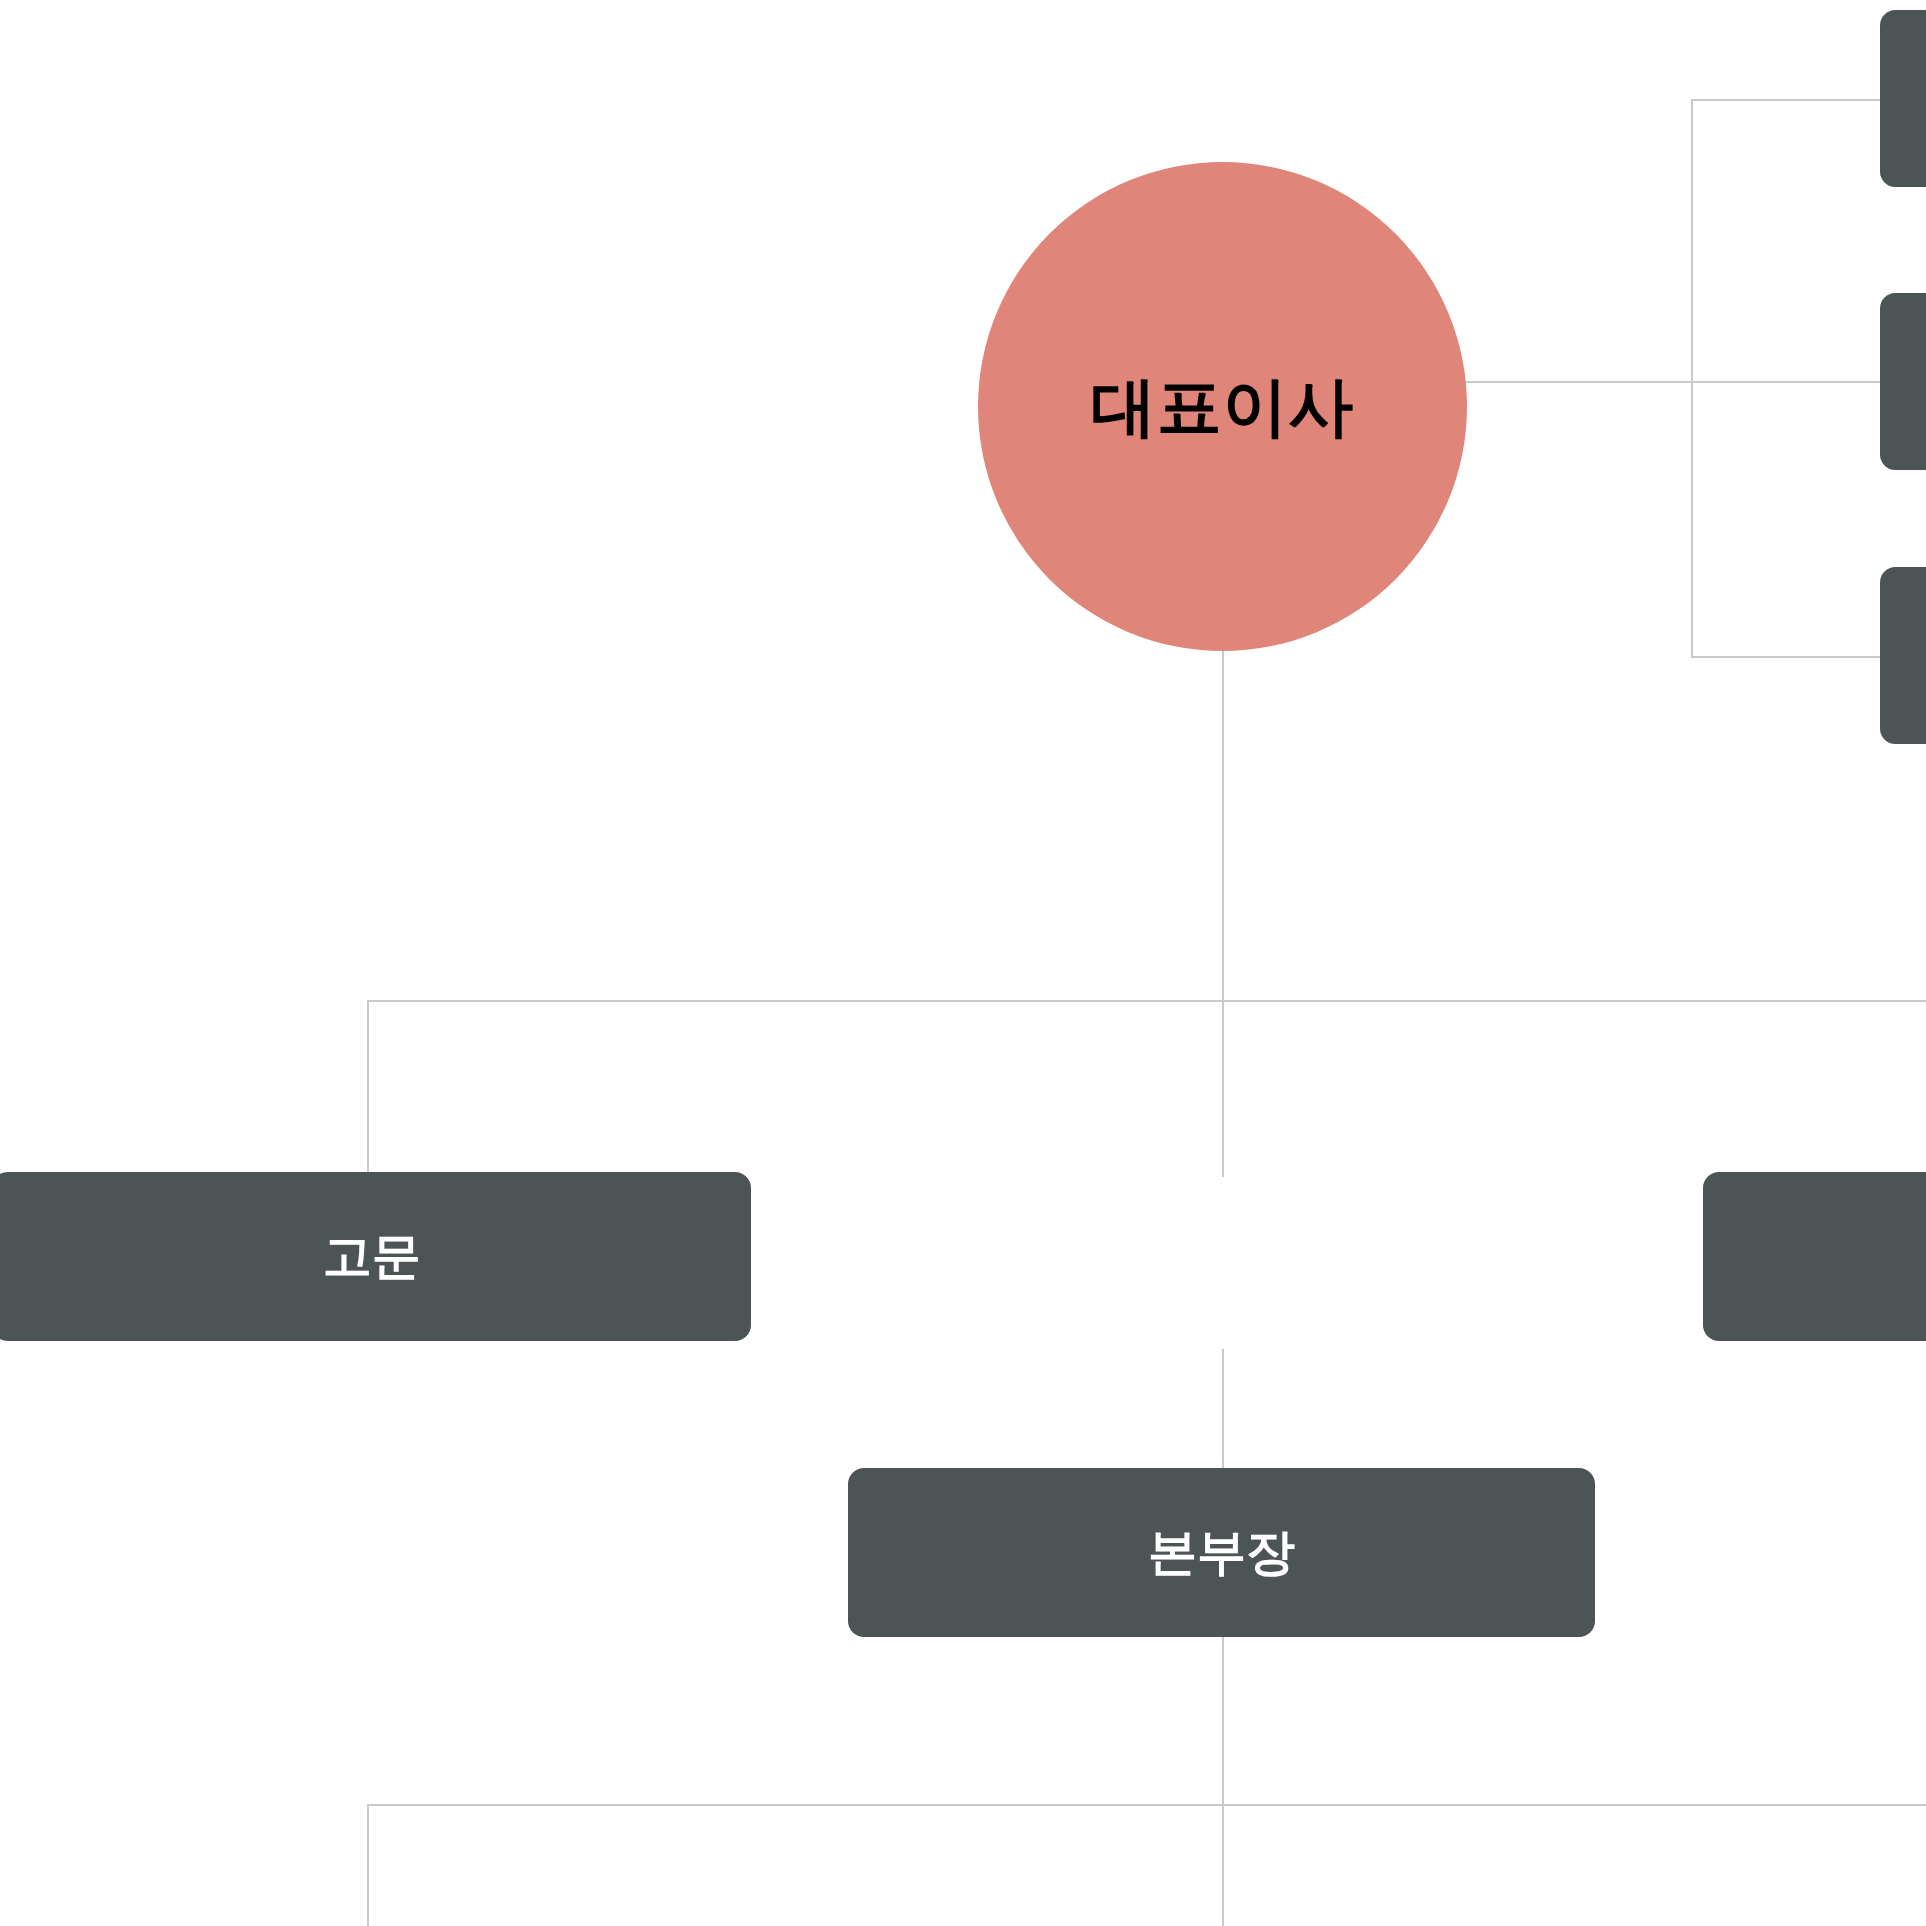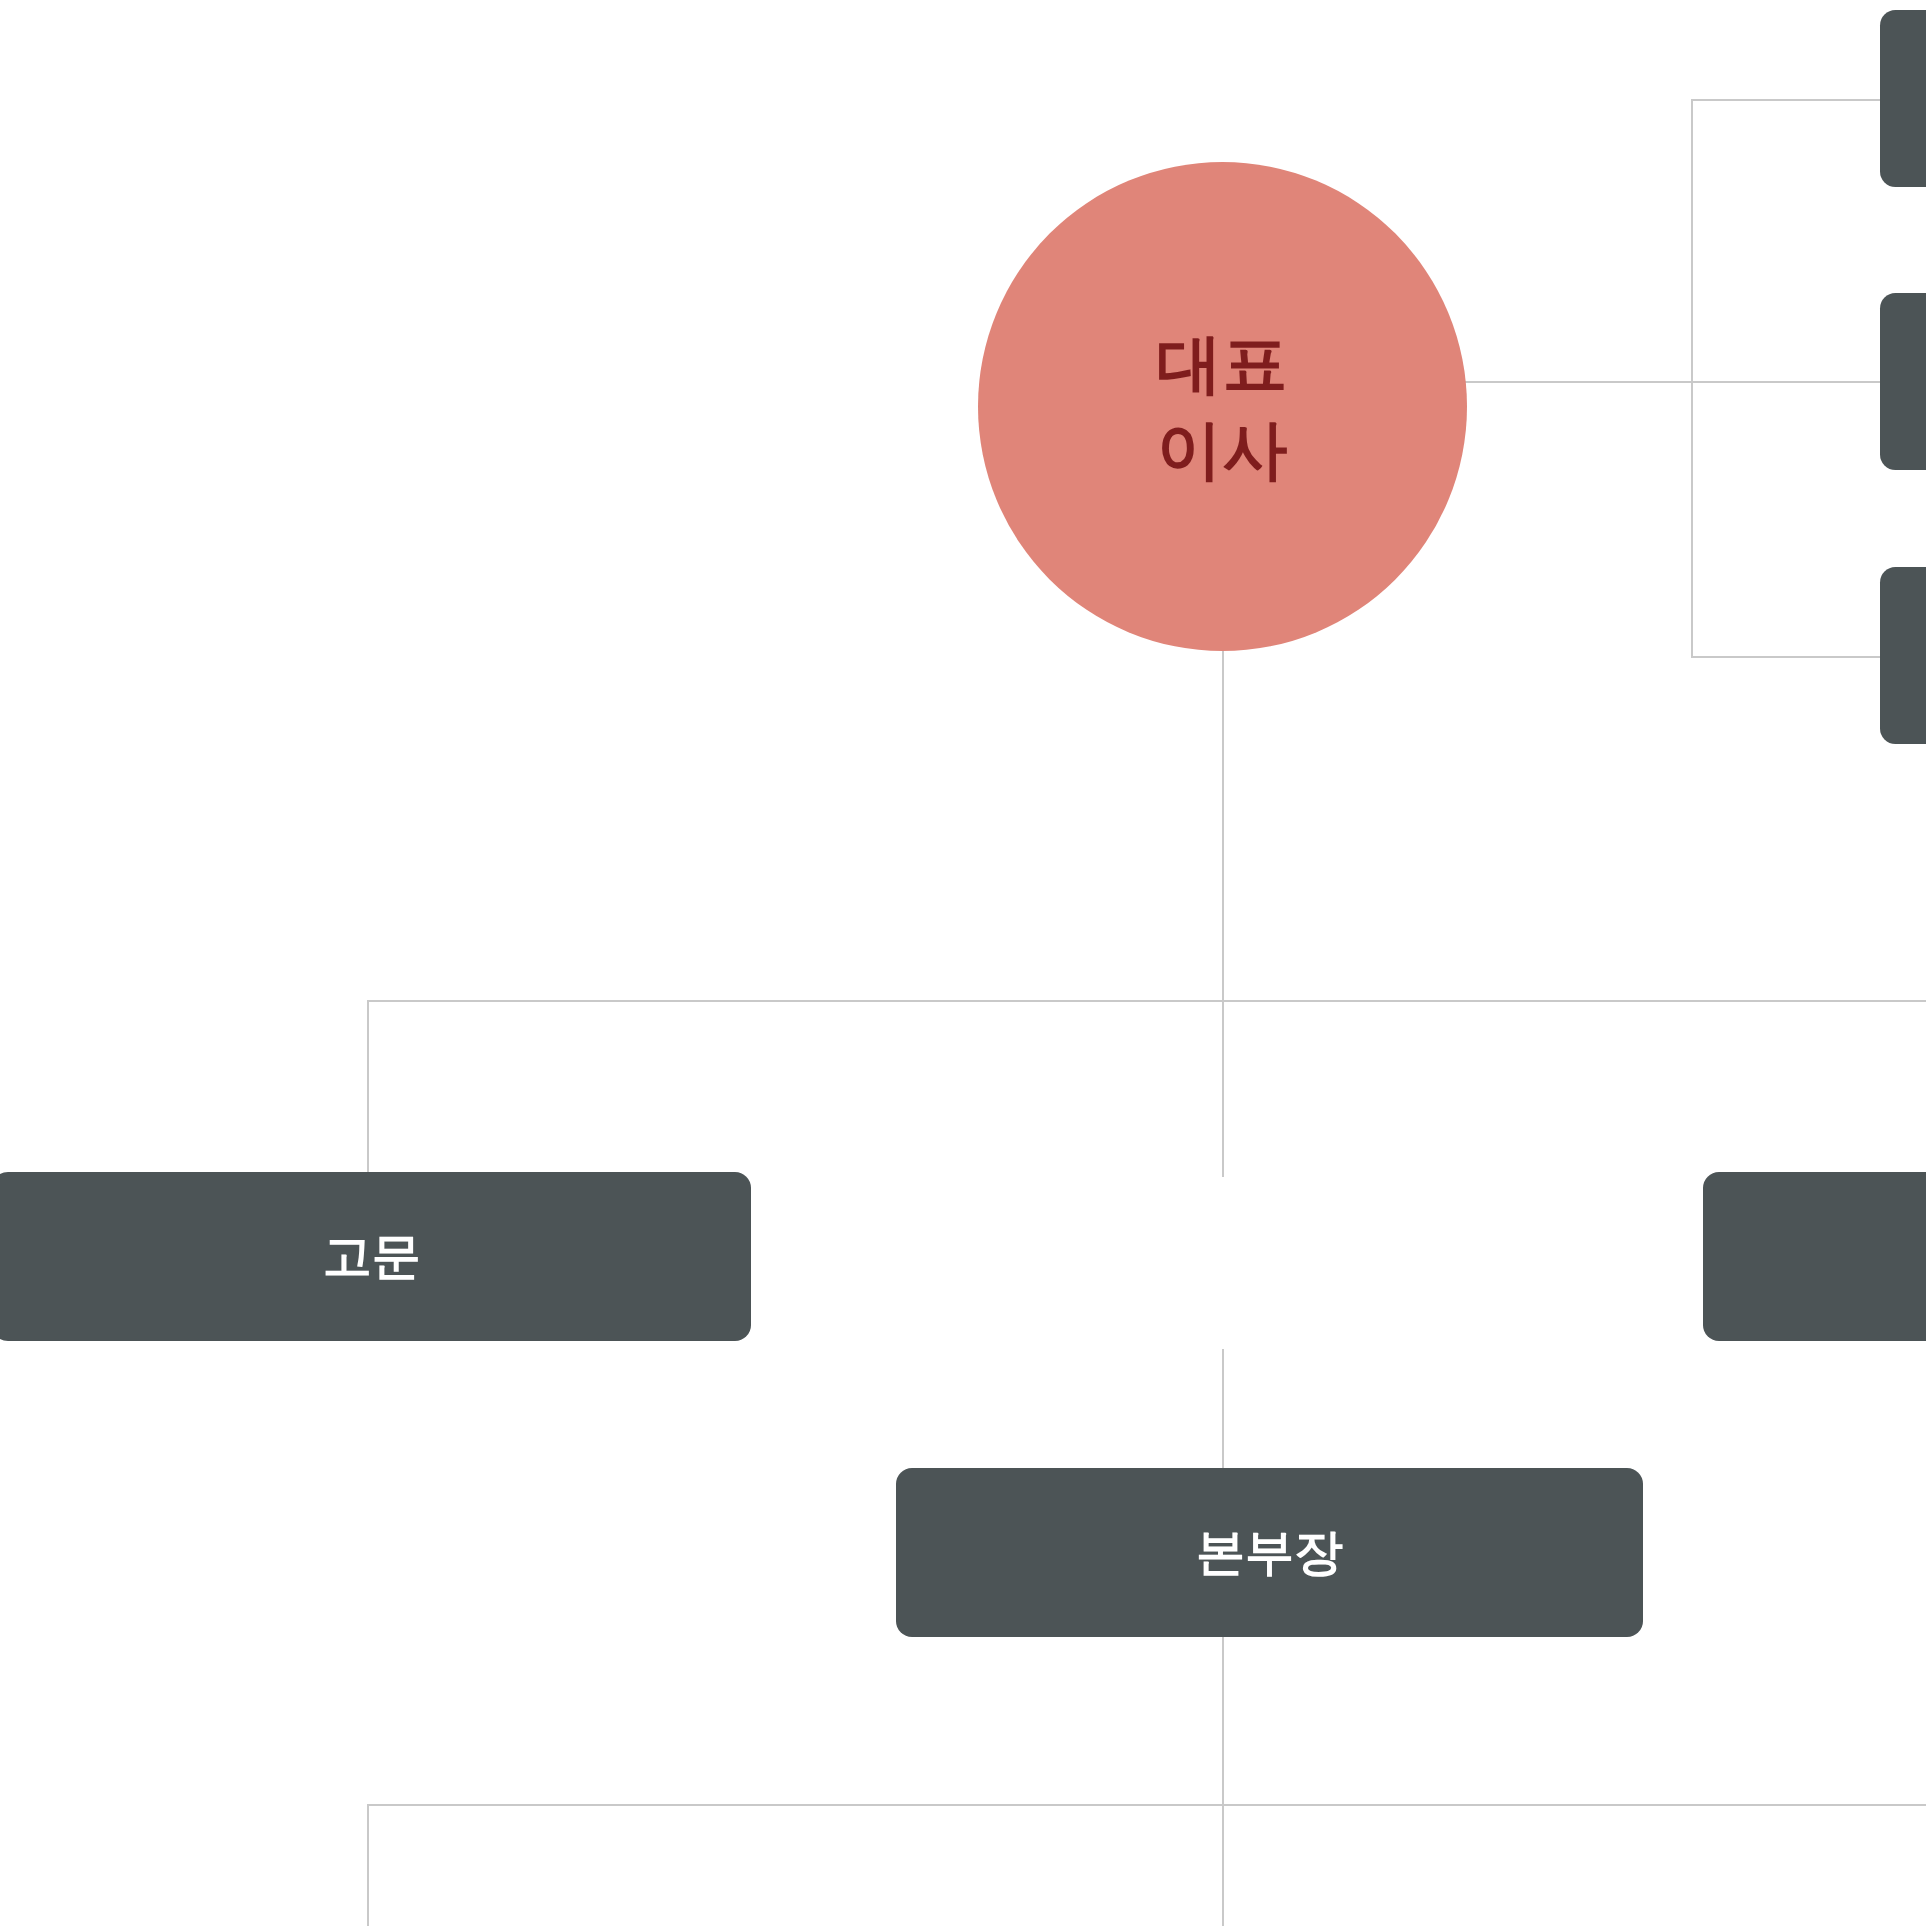--- a/index.html
+++ b/index.html
@@ -35,24 +35,24 @@
   
   .ceo-circle {
     position: absolute;
     left: 978px;
     top: 162px;
     width: 489px;
     height: 489px;
     border-radius: 50%;
     background: #e08579;
     display: flex;
-    flex-direction: column;
+    flex-direction: row;
     align-items: center;
     justify-content: center;
-    color: #7f1d1d;
+    color: #000000;
     font-weight: bold;
     font-size: 65px;
     line-height: 1.32;
     letter-spacing: 0.8px;
   }
 
   
   .dark-box {
     position: absolute;
     background: #4c5456;
@@ -122,18 +122,18 @@
     
   </div>
 
   <div class="dark-box officer-box" style="left:-7.7px; top:1172px; width:759px;">
     <span>고문</span>
   </div>
   <div class="dark-box officer-box" style="left:1703px; top:1172px; width:759px;">
     
   </div>
 
-  <div class="dark-box officer-box" style="left:896px; top:1468px; width:747px;">
+  <div class="dark-box officer-box" style="left:848px; top:1468px; width:747px;">
     <span>본부장</span>
   </div>
 
 </div>
 
 
 </body></html>

